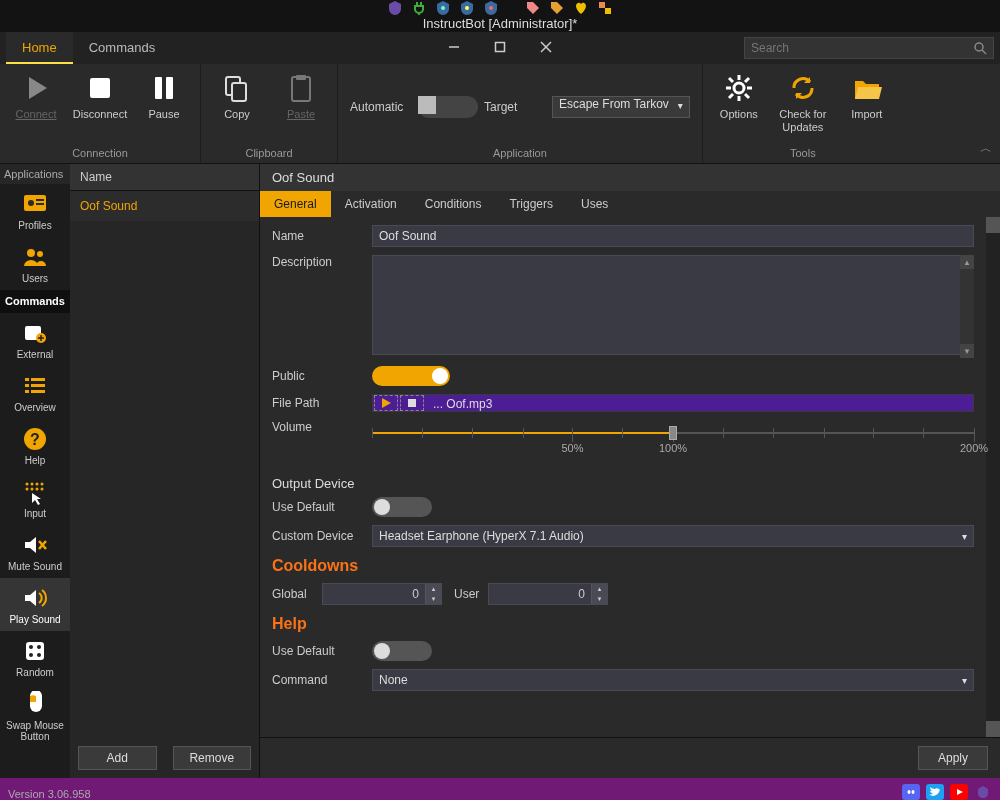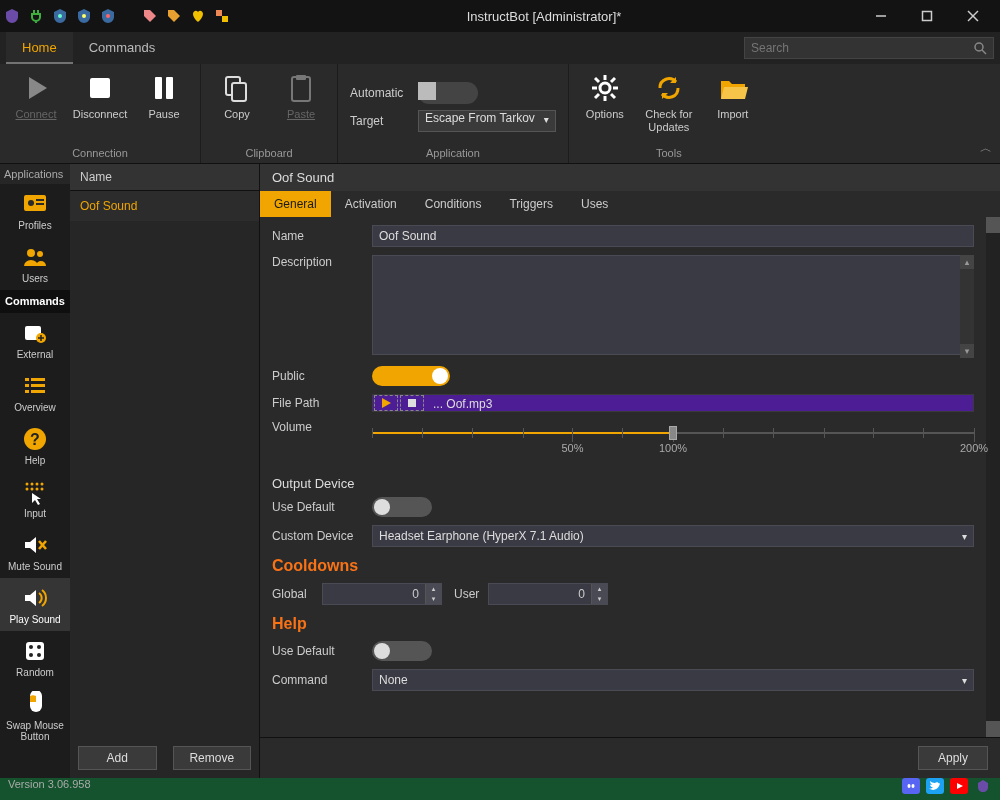--- a/index.html
+++ b/index.html
@@ -1,43 +1,43 @@
 <!DOCTYPE html>
 <html><head>
 <meta charset="utf-8">
 <style>
 * { box-sizing: border-box; margin: 0; padding: 0; font-family: "Segoe UI", Arial, sans-serif; }
 body { width: 1000px; height: 800px; background: #1e1e1e; color: #ccc; font-size: 12px; overflow: hidden; position: relative; }
 
 
-.titlebar { height: 32px; background: #131313; display: flex; align-items: center; padding: 0 4px; }
+.titlebar { height: 32px; background: #131313; display: flex; align-items: center; padding: 0 4px; flex-direction: column; }
 .titlebar .tb-icons { display: flex; gap: 8px; align-items: center; }
 .titlebar .tb-icons .ic { width: 16px; height: 16px; display: inline-flex; align-items: center; justify-content: center; }
 .titlebar .title { flex: 1; text-align: center; color: #ddd; font-size: 13px; }
 .titlebar .winbtns { display: flex; }
 .titlebar .winbtn { width: 46px; height: 32px; display: flex; align-items: center; justify-content: center; color: #ccc; font-size: 14px; }
 
 
 .menubar { height: 32px; background: #222; display: flex; align-items: center; padding-left: 6px; }
 .menubar .tab { padding: 0 16px; height: 32px; line-height: 32px; color: #bbb; font-size: 13px; cursor: pointer; }
-.menubar .tab.active { color: #f0a500; border-bottom: 2px solid #737373; background: #2a2a2a; }
+.menubar .tab.active { color: #f0a500; border-bottom: 2px solid #fde047; background: #2a2a2a; }
 .menubar .spacer { flex: 1; }
 .menubar .search { margin-right: 6px; width: 250px; height: 22px; background: #333; border: 1px solid #444; display: flex; align-items: center; padding: 0 6px; }
 .menubar .search input { flex: 1; background: transparent; border: none; color: #ccc; font-size: 12px; outline: none; }
 
 
 .ribbon { height: 100px; background: #2a2a2a; display: flex; position: relative; border-bottom: 1px solid #111; }
 .ribbon .group { display: flex; flex-direction: column; align-items: center; padding: 4px 8px 2px; border-right: 1px solid #1c1c1c; }
 .ribbon .group .items { display: flex; gap: 8px; align-items: flex-start; flex: 1; }
 .ribbon .group .gname { font-size: 11px; color: #999; padding: 2px 0; }
 .ribbon .btn { display: flex; flex-direction: column; align-items: center; width: 56px; cursor: pointer; padding-top: 4px; }
 .ribbon .btn .ic { width: 32px; height: 32px; display: flex; align-items: center; justify-content: center; }
 .ribbon .btn .lbl { font-size: 11px; color: #ccc; margin-top: 4px; text-align: center; line-height: 13px; }
 .ribbon .btn.disabled .lbl { color: #666; text-decoration: underline; }
-.ribbon .fields { display: flex; flex-direction: column; gap: 6px; padding: 6px 4px; }
+.ribbon .fields { display: flex; flex-direction: row; gap: 6px; padding: 6px 4px; }
 .ribbon .field-row { display: flex; align-items: center; gap: 8px; font-size: 12px; }
 .ribbon .select { background: #3a3a3a; border: 1px solid #555; color: #ddd; height: 22px; padding: 0 20px 0 6px; min-width: 120px; position: relative; }
 .ribbon .select::after { content: "▾"; position: absolute; right: 6px; top: 3px; font-size: 10px; }
 .ribbon .collapse { position: absolute; right: 8px; bottom: 6px; color: #999; font-size: 12px; cursor: pointer; }
 
 
 .main { display: flex; height: calc(800px - 32px - 32px - 100px - 22px); }
 
 
 .apps { width: 70px; background: #1c1c1c; display: flex; flex-direction: column; }
@@ -98,21 +98,21 @@
 .editor .numinput { width: 120px; height: 22px; background: #3a3a44; border: 1px solid #4a4a55; display: flex; align-items: center; }
 .editor .numinput .val { flex: 1; text-align: right; padding-right: 6px; font-size: 12px; }
 .editor .numinput .spin { width: 16px; display: flex; flex-direction: column; }
 .editor .numinput .spin div { height: 10px; background: #4a4a55; display: flex; align-items: center; justify-content: center; font-size: 7px; cursor: pointer; border-left: 1px solid #555; }
 .editor .combo { flex: 1; background: #3a3a44; border: 1px solid #4a4a55; color: #ddd; height: 22px; padding: 0 6px; font-size: 12px; display: flex; align-items: center; position: relative; }
 .editor .combo::after { content: "▾"; position: absolute; right: 6px; font-size: 10px; }
 .editor .footer { padding: 8px 12px; display: flex; justify-content: flex-end; border-top: 1px solid #111; }
 .editor .footer button { width: 70px; height: 24px; background: #3a3a3a; border: 1px solid #555; color: #ddd; font-size: 12px; cursor: pointer; }
 
 
-.status { height: 22px; background: #14532d; display: flex; align-items: flex-start; padding: 0 8px; font-size: 11px; color: #aaa; }
+.status { height: 22px; background: #701a75; display: flex; align-items: flex-end; padding: 0 8px; font-size: 11px; color: #aaa; }
 .status .sp { flex: 1; }
 .status .sic { width: 18px; height: 16px; margin-left: 6px; display: inline-flex; align-items: center; justify-content: center; border-radius: 3px; }
 
 svg { display: block; }
 </style>
 </head>
 <body>
 
 <div class="titlebar">
   <div class="tb-icons">

